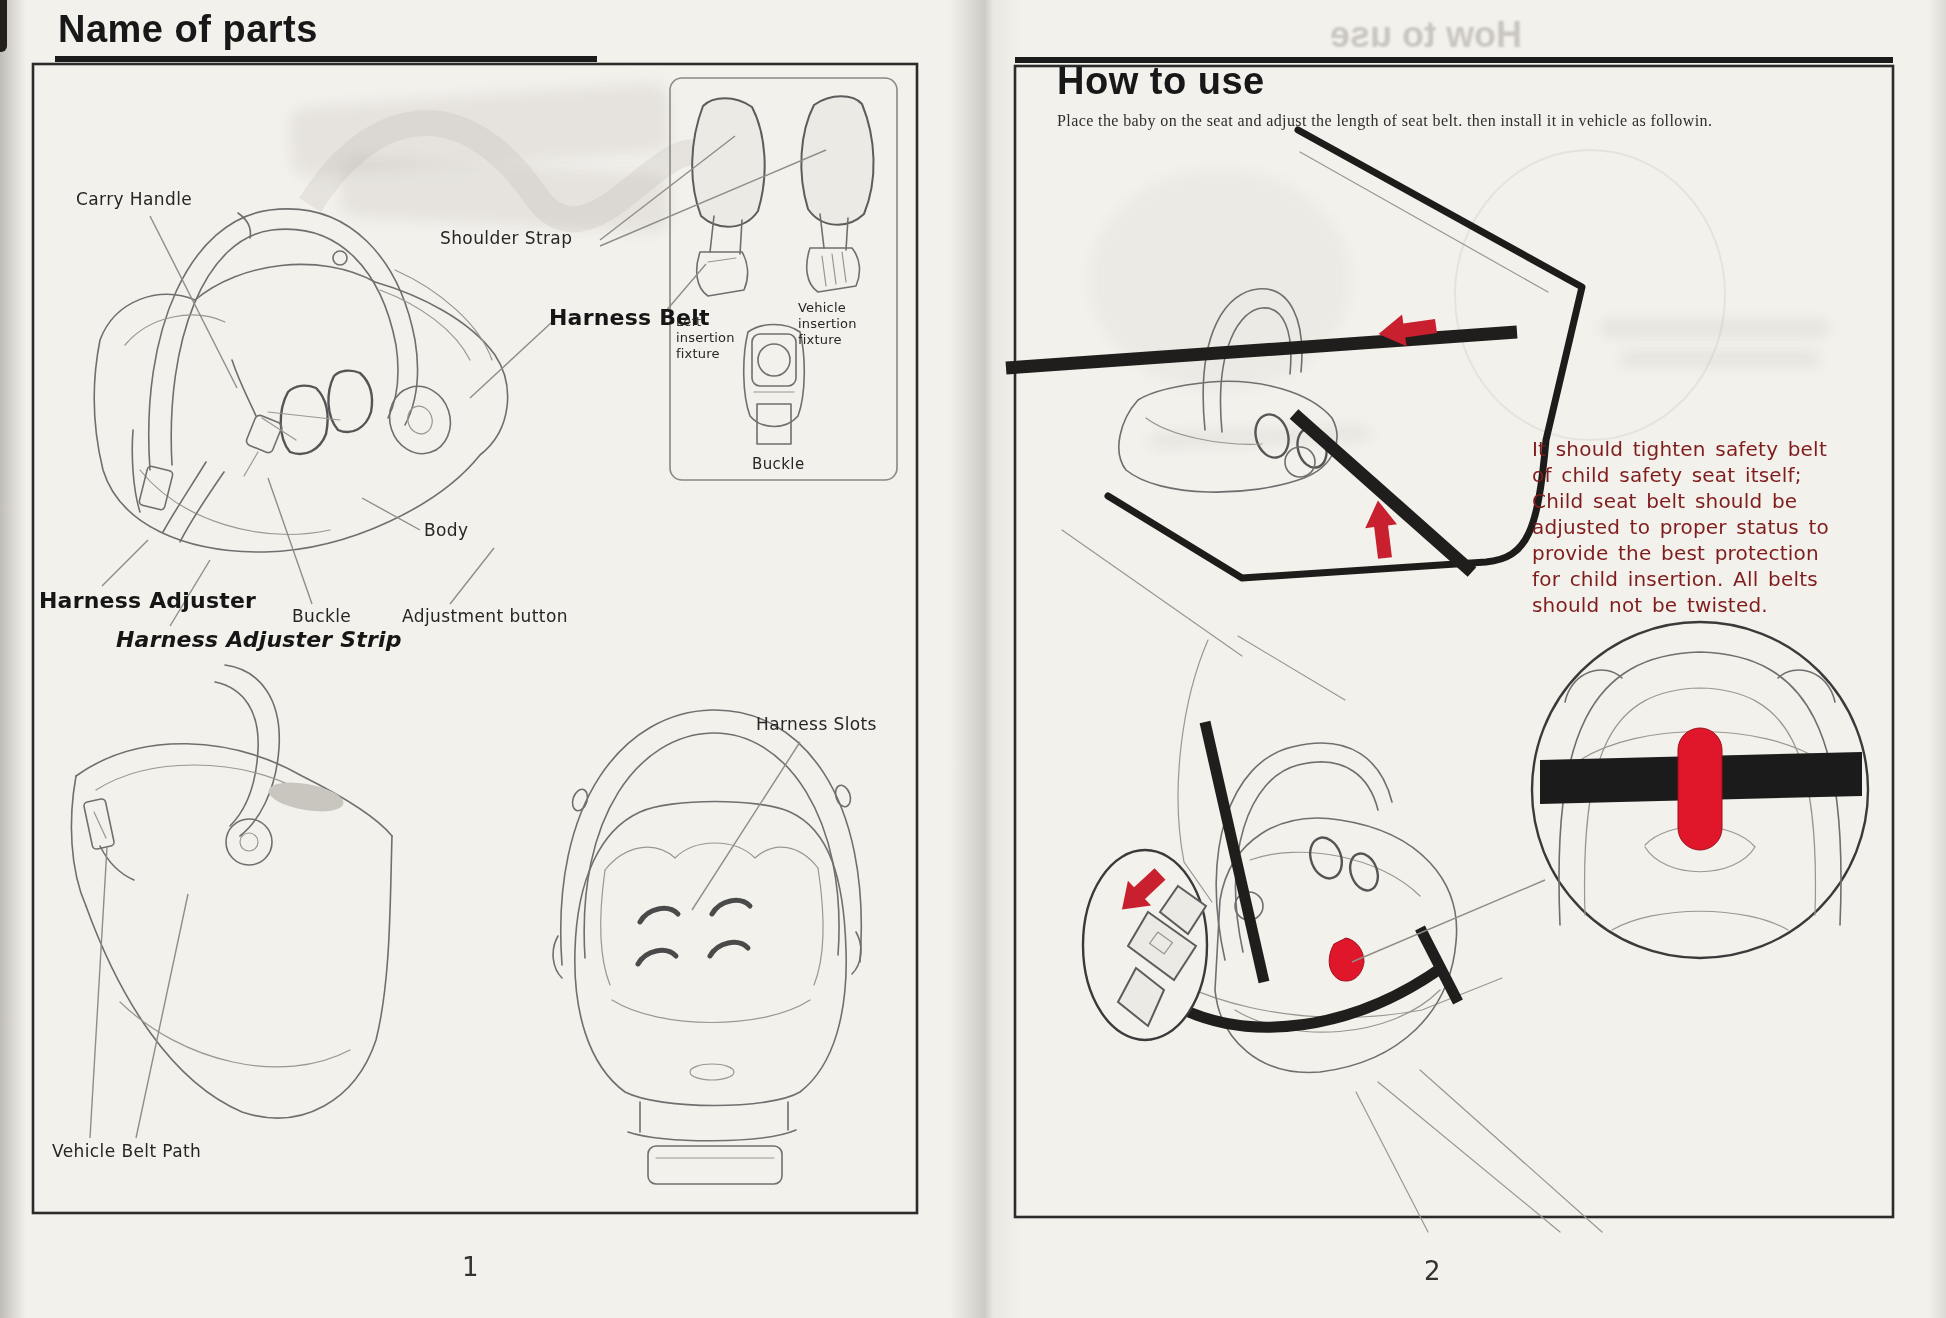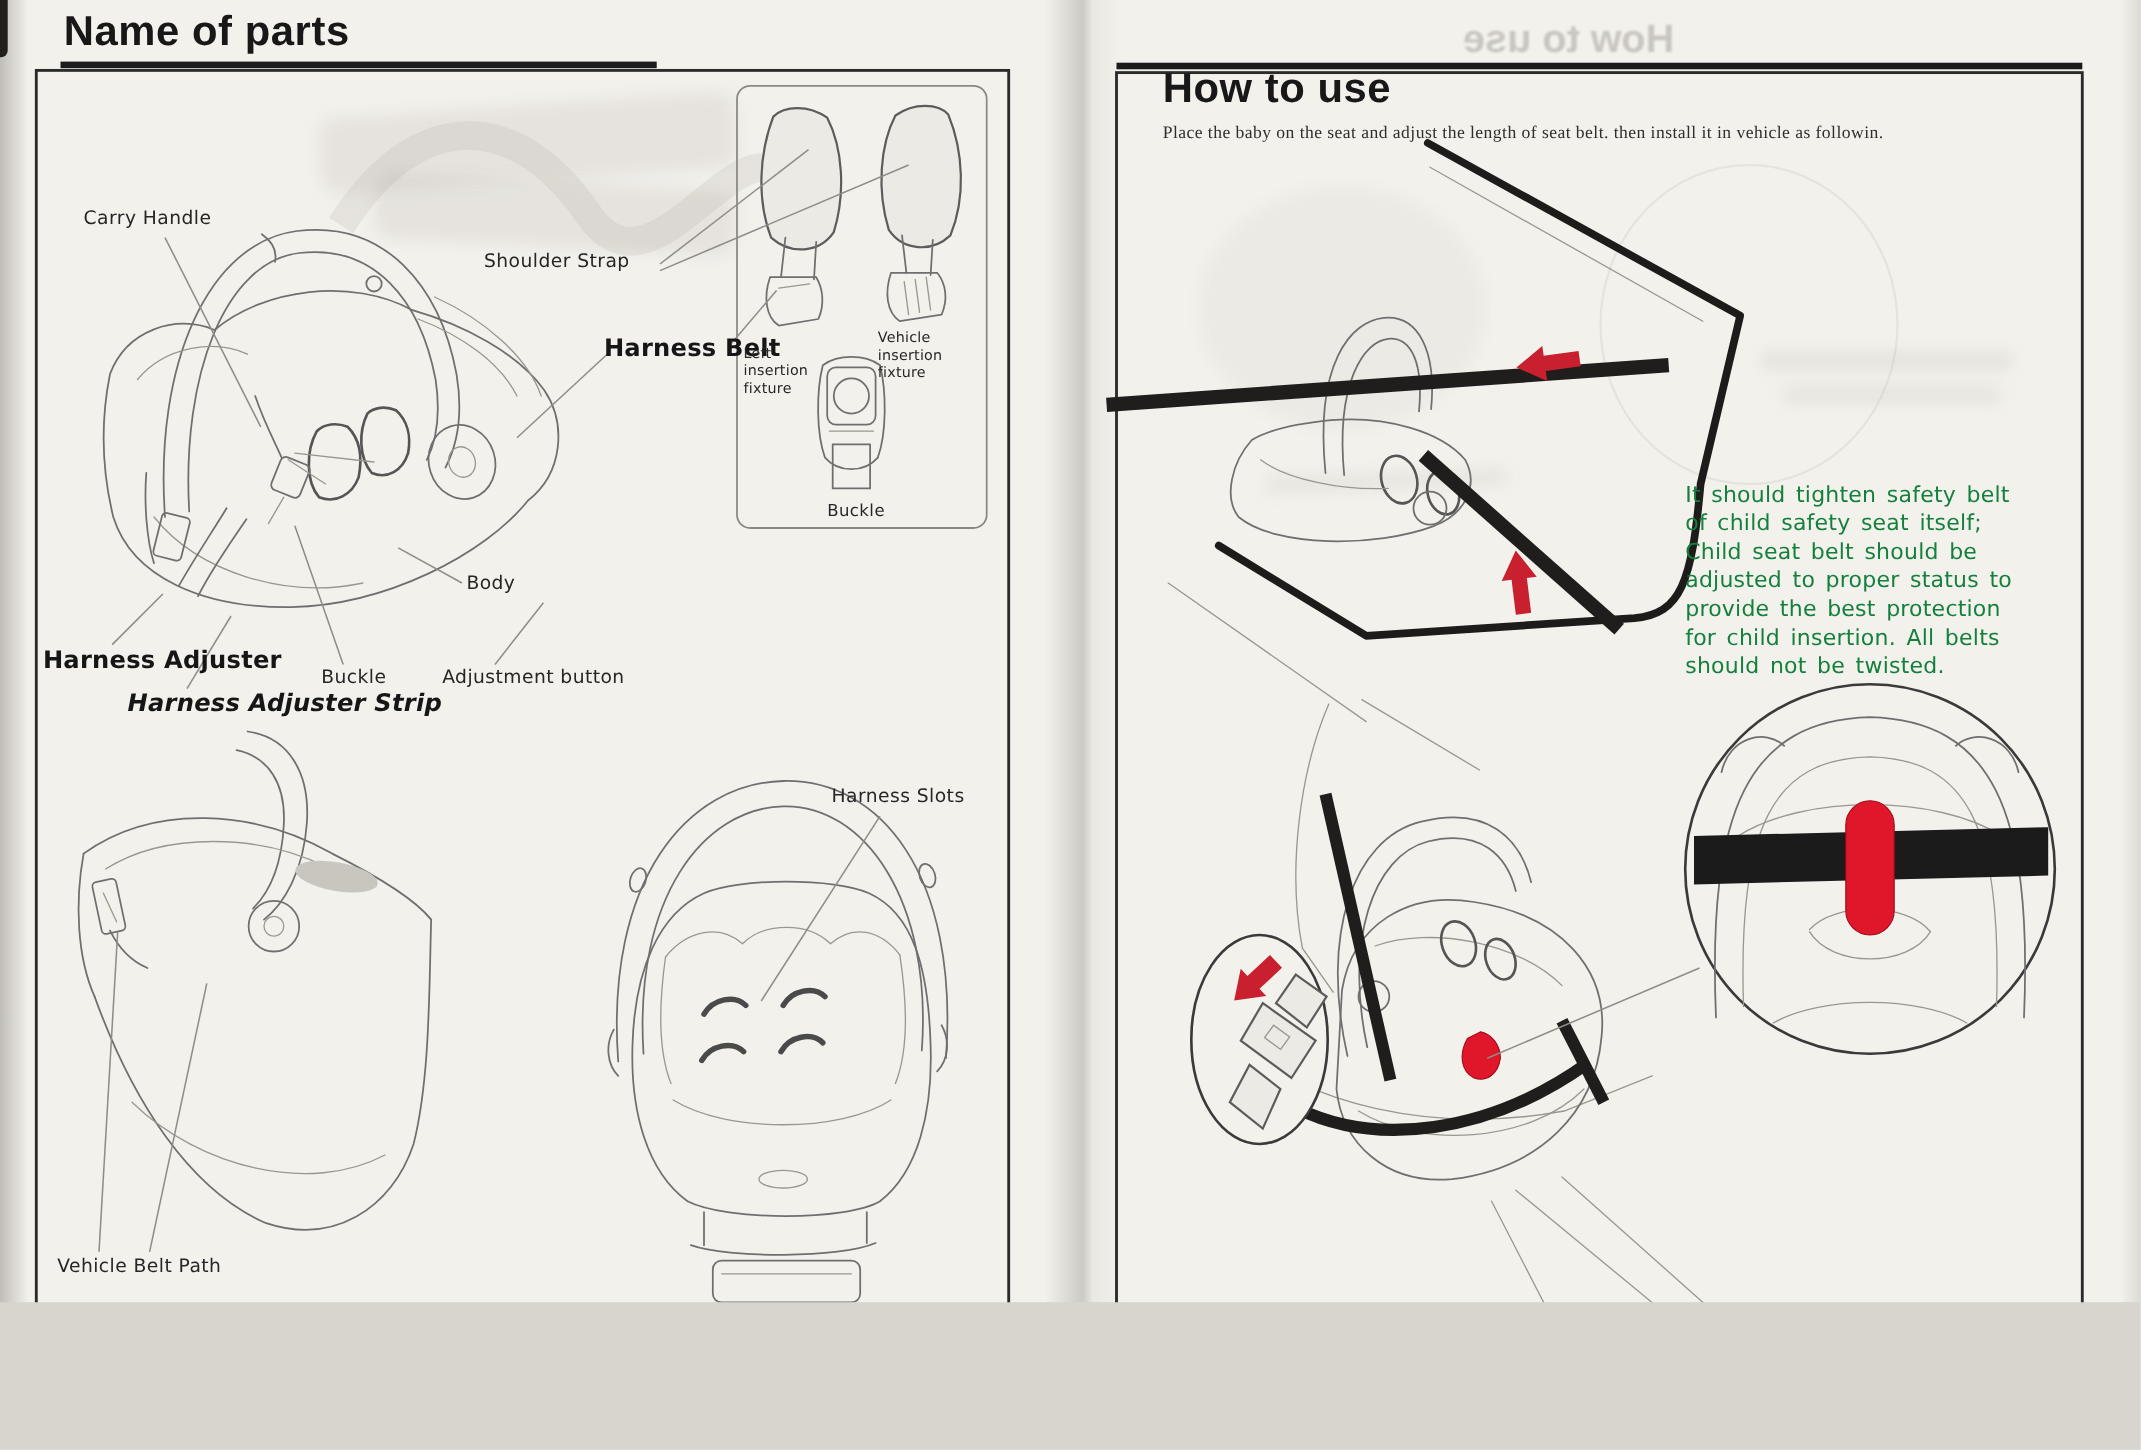--- a/index.html
+++ b/index.html
@@ -1,27 +1,27 @@
 <!DOCTYPE html>
 <html style="--paper: #f3f1ec; --ink: #1c1c1c; --line_gray: #6f6f6f; --arrow_red: #c8202e; --highlight_red: #e0162a;"><head>
 <meta charset="utf-8">
 <style>
   html,body{margin:0;padding:0;background:#d8d5cf;}
-  .scan{position:relative;width:1946px;height:1184px;background:var(--paper,#f3f1ec);overflow:hidden;
+  .scan{position:relative;width:1946px;height:1318px;background:var(--paper,#f3f1ec);overflow:hidden;
         font-family:"DejaVu Sans","Liberation Sans",sans-serif;color:var(--ink,#1c1c1c);}
   .scan svg{position:absolute;left:0;top:0;z-index:1;}
   .txt{position:absolute;z-index:2;white-space:nowrap;color:#262626;}
   .page-title{font-family:"Liberation Sans",sans-serif;font-weight:700;font-size:38px;letter-spacing:.5px;color:#181818;}
   .ghost-title{font-family:"Liberation Sans",sans-serif;font-weight:700;font-size:36px;color:rgba(105,100,90,.30);
                transform:scaleX(-1);filter:blur(1px);}
   .lbl{font-size:17px;letter-spacing:.4px;}
   .lbl-b{font-size:22px;font-weight:700;letter-spacing:.2px;color:#161616;}
   .lbl-s{font-size:13px;line-height:16px;letter-spacing:.2px;white-space:normal;}
   .intro{font-size:16px;font-family:Liberation Serif, serif;letter-spacing:.4px;color:#2e2e2e;}
-  .note{font-size:20px;line-height:26px;letter-spacing:.2px;word-spacing:3px;color:#15803d;}
+  .note{font-size:20px;line-height:26px;letter-spacing:.2px;word-spacing:3px;color:#7f1d1d;}
   .pagenum{font-size:26px;color:#333;}
   .edge-left{position:absolute;z-index:3;left:0;top:0;width:26px;height:1318px;pointer-events:none;
              background:linear-gradient(to right,rgba(60,55,45,.28),rgba(60,55,45,0));}
   .edge-right{position:absolute;z-index:3;right:0;top:0;width:18px;height:1318px;pointer-events:none;
              background:linear-gradient(to left,rgba(60,55,45,.12),rgba(60,55,45,0));}
   .spine{position:absolute;z-index:3;left:950px;top:0;width:72px;height:1318px;pointer-events:none;
          background:linear-gradient(to right,rgba(70,65,55,0),rgba(70,65,55,.22) 48%,rgba(70,65,55,.05) 60%,rgba(70,65,55,0));}
   .corner-sliver{position:absolute;z-index:3;left:0;top:0;width:7px;height:52px;background:#23201c;border-bottom-right-radius:6px;}
   .ghost-blob{position:absolute;z-index:0;background:rgba(120,112,98,.10);filter:blur(7px);border-radius:18px;pointer-events:none;}
   

